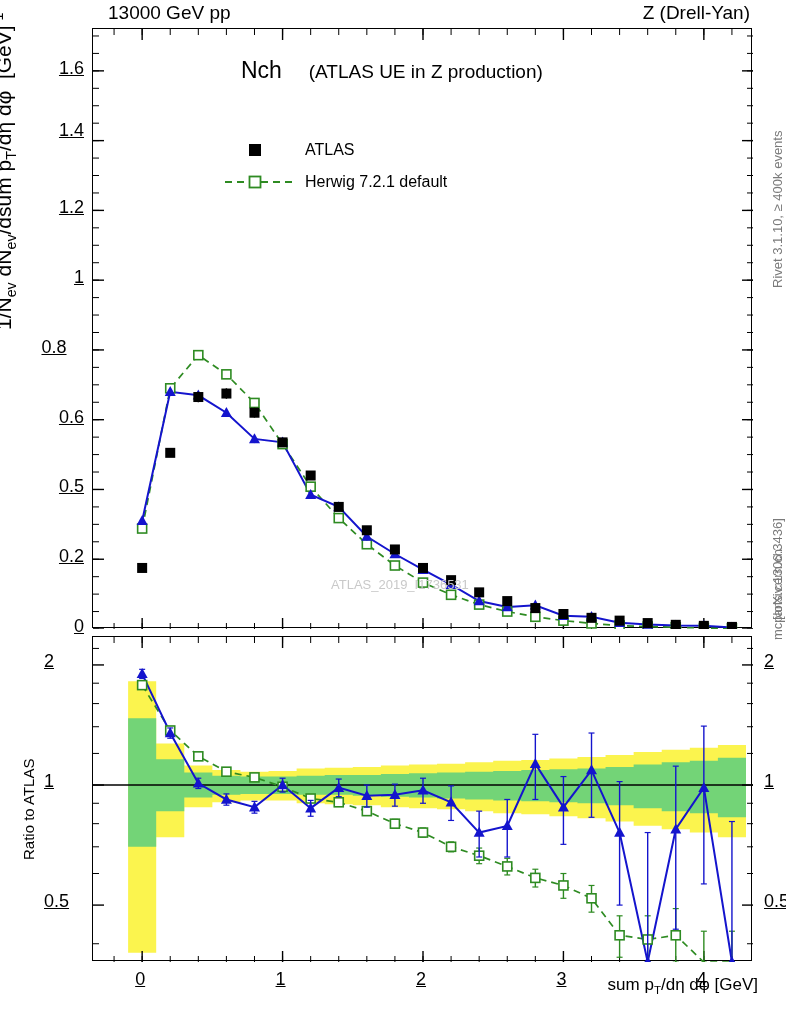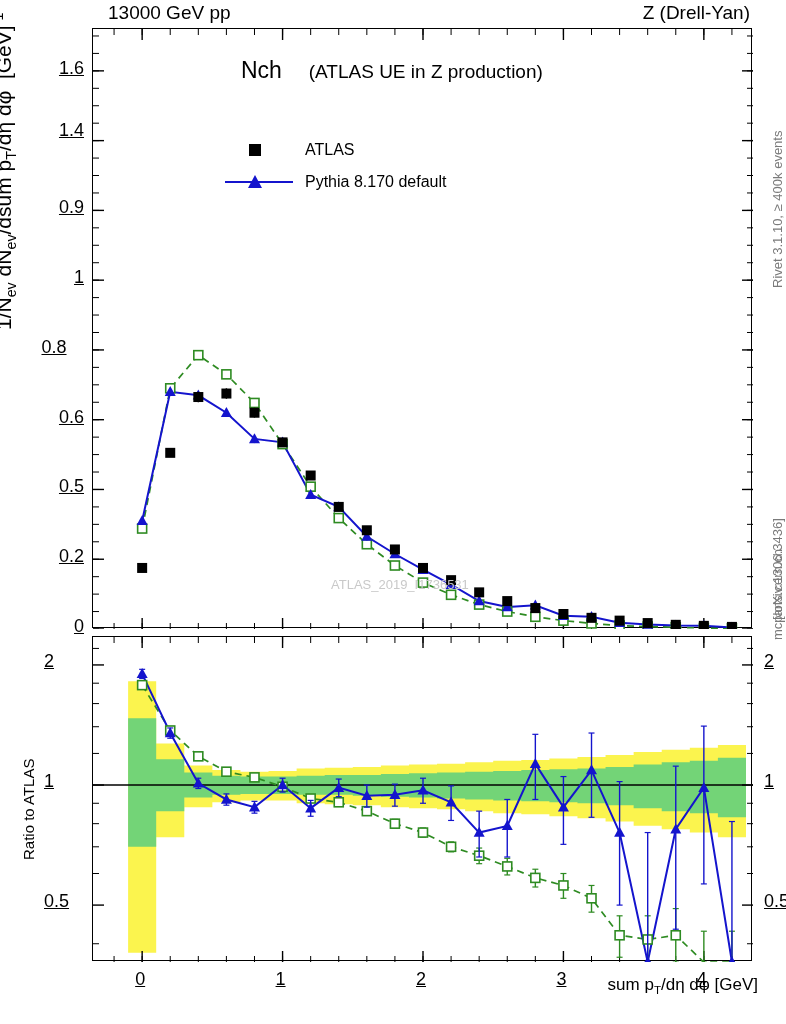--- a/index.html
+++ b/index.html
@@ -428,25 +428,25 @@
         <div class="leg-mark">
           <svg width="72" height="22">
               <rect x="26" y="5" width="12" height="12" fill="#000"></rect>
             </svg>
         </div>
         <div class="leg-label">ATLAS</div>
       </div>
       <div class="leg-row">
         <div class="leg-mark">
           <svg width="72" height="22">
-            <line x1="2" y1="11" x2="70" y2="11" stroke="#1414cd" stroke-width="2"></line>
-            <polygon points="32,4 39,17 25,17" fill="#1414cd"></polygon>
+            <line x1="2" y1="11" x2="70" y2="11" stroke="#2e8b22" stroke-width="1.8" stroke-dasharray="7,5"></line>
+            <rect x="26.5" y="5.5" width="11" height="11" fill="#fff" stroke="#2e8b22" stroke-width="1.8"></rect>
           </svg>
         </div>
-        <div class="leg-label">Pythia 8.170 default</div>
+        <div class="leg-label">Herwig 7.2.1 default</div>
       </div>
     </div>
   </div>
 
   <div id="ratio-frame">
     <svg class="plotsvg" id="svg-ratio" width="660" height="325" style="clip-path: inset(0px);">
         <polygon points="35.11,44.28 63.19,44.28 63.19,106.61 91.28,106.61 91.28,128.38 119.36,128.38 119.36,133.09 147.45,133.09 147.45,134.68 175.53,134.68 175.53,133.88 203.62,133.88 203.62,131.50 231.70,131.50 231.70,130.72 259.79,130.72 259.79,129.94 287.87,129.94 287.87,128.38 315.96,128.38 315.96,127.61 344.04,127.61 344.04,126.84 372.13,126.84 372.13,125.32 400.21,125.32 400.21,123.80 428.30,123.80 428.30,123.05 456.38,123.05 456.38,121.56 484.47,121.56 484.47,120.08 512.55,120.08 512.55,117.88 540.64,117.88 540.64,114.99 568.72,114.99 568.72,112.86 596.81,112.86 596.81,110.75 624.89,110.75 624.89,107.98 652.98,107.98 652.98,200.18 624.89,200.18 624.89,195.56 596.81,195.56 596.81,192.17 568.72,192.17 568.72,188.85 540.64,188.85 540.64,184.52 512.55,184.52 512.55,181.34 484.47,181.34 484.47,179.25 456.38,179.25 456.38,177.19 428.30,177.19 428.30,176.17 400.21,176.17 400.21,174.14 372.13,174.14 372.13,172.14 344.04,172.14 344.04,171.15 315.96,171.15 315.96,170.16 287.87,170.16 287.87,168.20 259.79,168.20 259.79,167.23 231.70,167.23 231.70,166.27 203.62,166.27 203.62,163.40 175.53,163.40 175.53,163.40 147.45,163.40 147.45,165.31 119.36,165.31 119.36,170.16 91.28,170.16 91.28,200.18 63.19,200.18 63.19,315.63 35.11,315.63" fill="#fbf44e" stroke="none"></polygon>
         <polygon points="35.11,81.27 63.19,81.27 63.19,122.30 91.28,122.30 91.28,135.49 119.36,135.49 119.36,138.74 147.45,138.74 147.45,139.56 175.53,139.56 175.53,139.56 203.62,139.56 203.62,138.74 231.70,138.74 231.70,137.92 259.79,137.92 259.79,137.92 287.87,137.92 287.87,137.11 315.96,137.11 315.96,136.29 344.04,136.29 344.04,135.49 372.13,135.49 372.13,134.68 400.21,134.68 400.21,133.88 428.30,133.88 428.30,133.09 456.38,133.09 456.38,132.29 484.47,132.29 484.47,131.50 512.55,131.50 512.55,129.94 540.64,129.94 540.64,127.61 568.72,127.61 568.72,125.32 596.81,125.32 596.81,123.80 624.89,123.80 624.89,120.82 652.98,120.82 652.98,180.29 624.89,180.29 624.89,176.17 596.81,176.17 596.81,174.14 568.72,174.14 568.72,171.15 540.64,171.15 540.64,168.20 512.55,168.20 512.55,166.27 484.47,166.27 484.47,165.31 456.38,165.31 456.38,164.35 428.30,164.35 428.30,163.40 400.21,163.40 400.21,162.46 372.13,162.46 372.13,161.52 344.04,161.52 344.04,160.59 315.96,160.59 315.96,159.66 287.87,159.66 287.87,158.73 259.79,158.73 259.79,157.81 231.70,157.81 231.70,157.81 203.62,157.81 203.62,156.90 175.53,156.90 175.53,156.90 147.45,156.90 147.45,157.81 119.36,157.81 119.36,160.59 91.28,160.59 91.28,174.14 63.19,174.14 63.19,209.80 35.11,209.80" fill="#73d477" stroke="none"></polygon>
         <line x1="0" y1="148.01446028048377" x2="660" y2="148.01446028048377" stroke="#000" stroke-width="1.4"></line>
         <line x1="0" y1="268.09166681531224" x2="11" y2="268.09166681531224" stroke="#000" stroke-width="1.4"></line>
@@ -732,21 +732,21 @@
       </svg>
   </div>
 
   <div id="ticklabels">
       <div class="tl tl-y-main" style="left: 24px; top: 616px;">0</div>
       <div class="tl tl-y-main" style="left: 24px; top: 546.233px;">0.2</div>
       <div class="tl tl-y-main" style="left: 24px; top: 476.465px;">0.5</div>
       <div class="tl tl-y-main" style="left: 24px; top: 406.698px;">0.6</div>
       <div class="tl tl-y-main" style="left: 24px; top: 336.93px; text-align: center;">0.8</div>
       <div class="tl tl-y-main" style="left: 24px; top: 267.163px;">1</div>
-      <div class="tl tl-y-main" style="left: 24px; top: 197.395px;">0.9</div>
+      <div class="tl tl-y-main" style="left: 24px; top: 197.395px;">1.2</div>
       <div class="tl tl-y-main" style="left: 24px; top: 120px;">1.4</div>
       <div class="tl tl-y-main" style="left: 24px; top: 57.8605px;">1.6</div>
       <div class="tl" style="left: 44px; top: 891.092px;">0.5</div>
       <div class="tl" style="left: 764px; top: 891.092px;">0.5</div>
       <div class="tl" style="left: 44px; top: 771.014px;">1</div>
       <div class="tl" style="left: 764px; top: 771.014px;">1</div>
       <div class="tl" style="left: 44px; top: 650.937px;">2</div>
       <div class="tl" style="left: 764px; top: 650.937px;">2</div>
       <div class="tl" style="left: 135.149px; top: 969px;">0</div>
       <div class="tl" style="left: 275.574px; top: 969px;">1</div>

